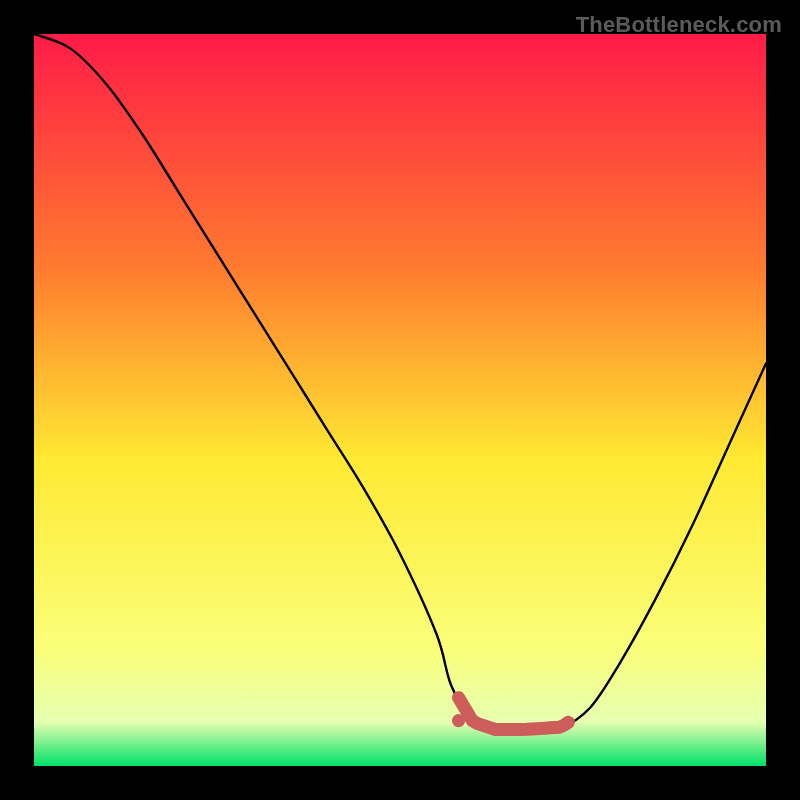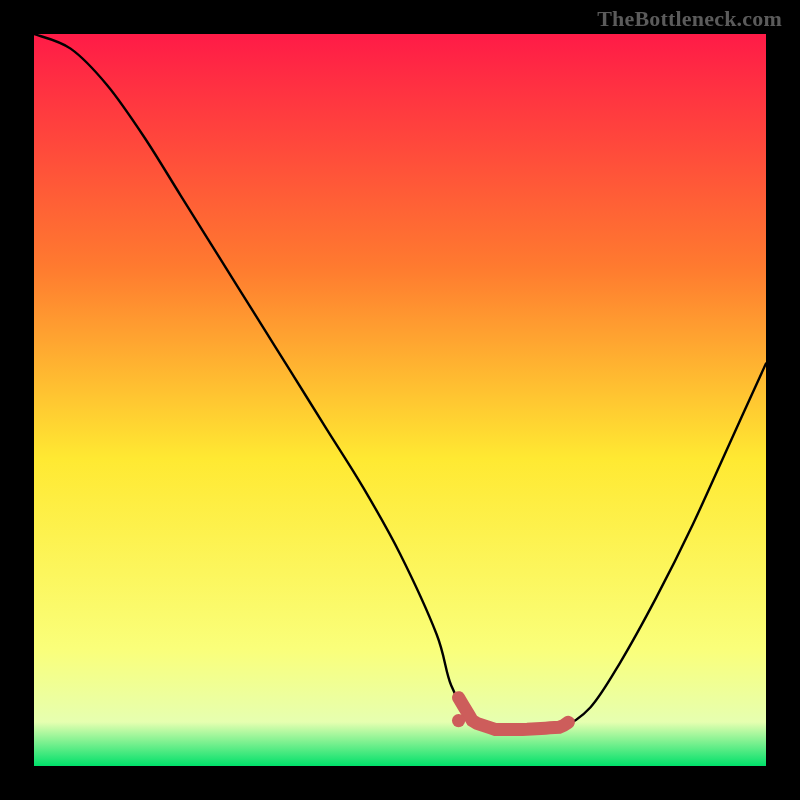--- a/index.html
+++ b/index.html
@@ -12,23 +12,23 @@
   }
   .frame {
     position: absolute;
     top: 0;
     left: 0;
     width: 800px;
     height: 800px;
   }
   .watermark {
     position: absolute;
-    top: 6px;
+    top: 12px;
     right: 18px;
-    font-family: Liberation Serif, serif;
+    font-family: Liberation Sans, sans-serif;
     font-size: 22px;
     font-weight: bold;
     color: #5b5b5b;
     letter-spacing: 0.2px;
   }
   .plot-bg {
     position: absolute;
     top: 34px;
     left: 34px;
     width: 732px;

